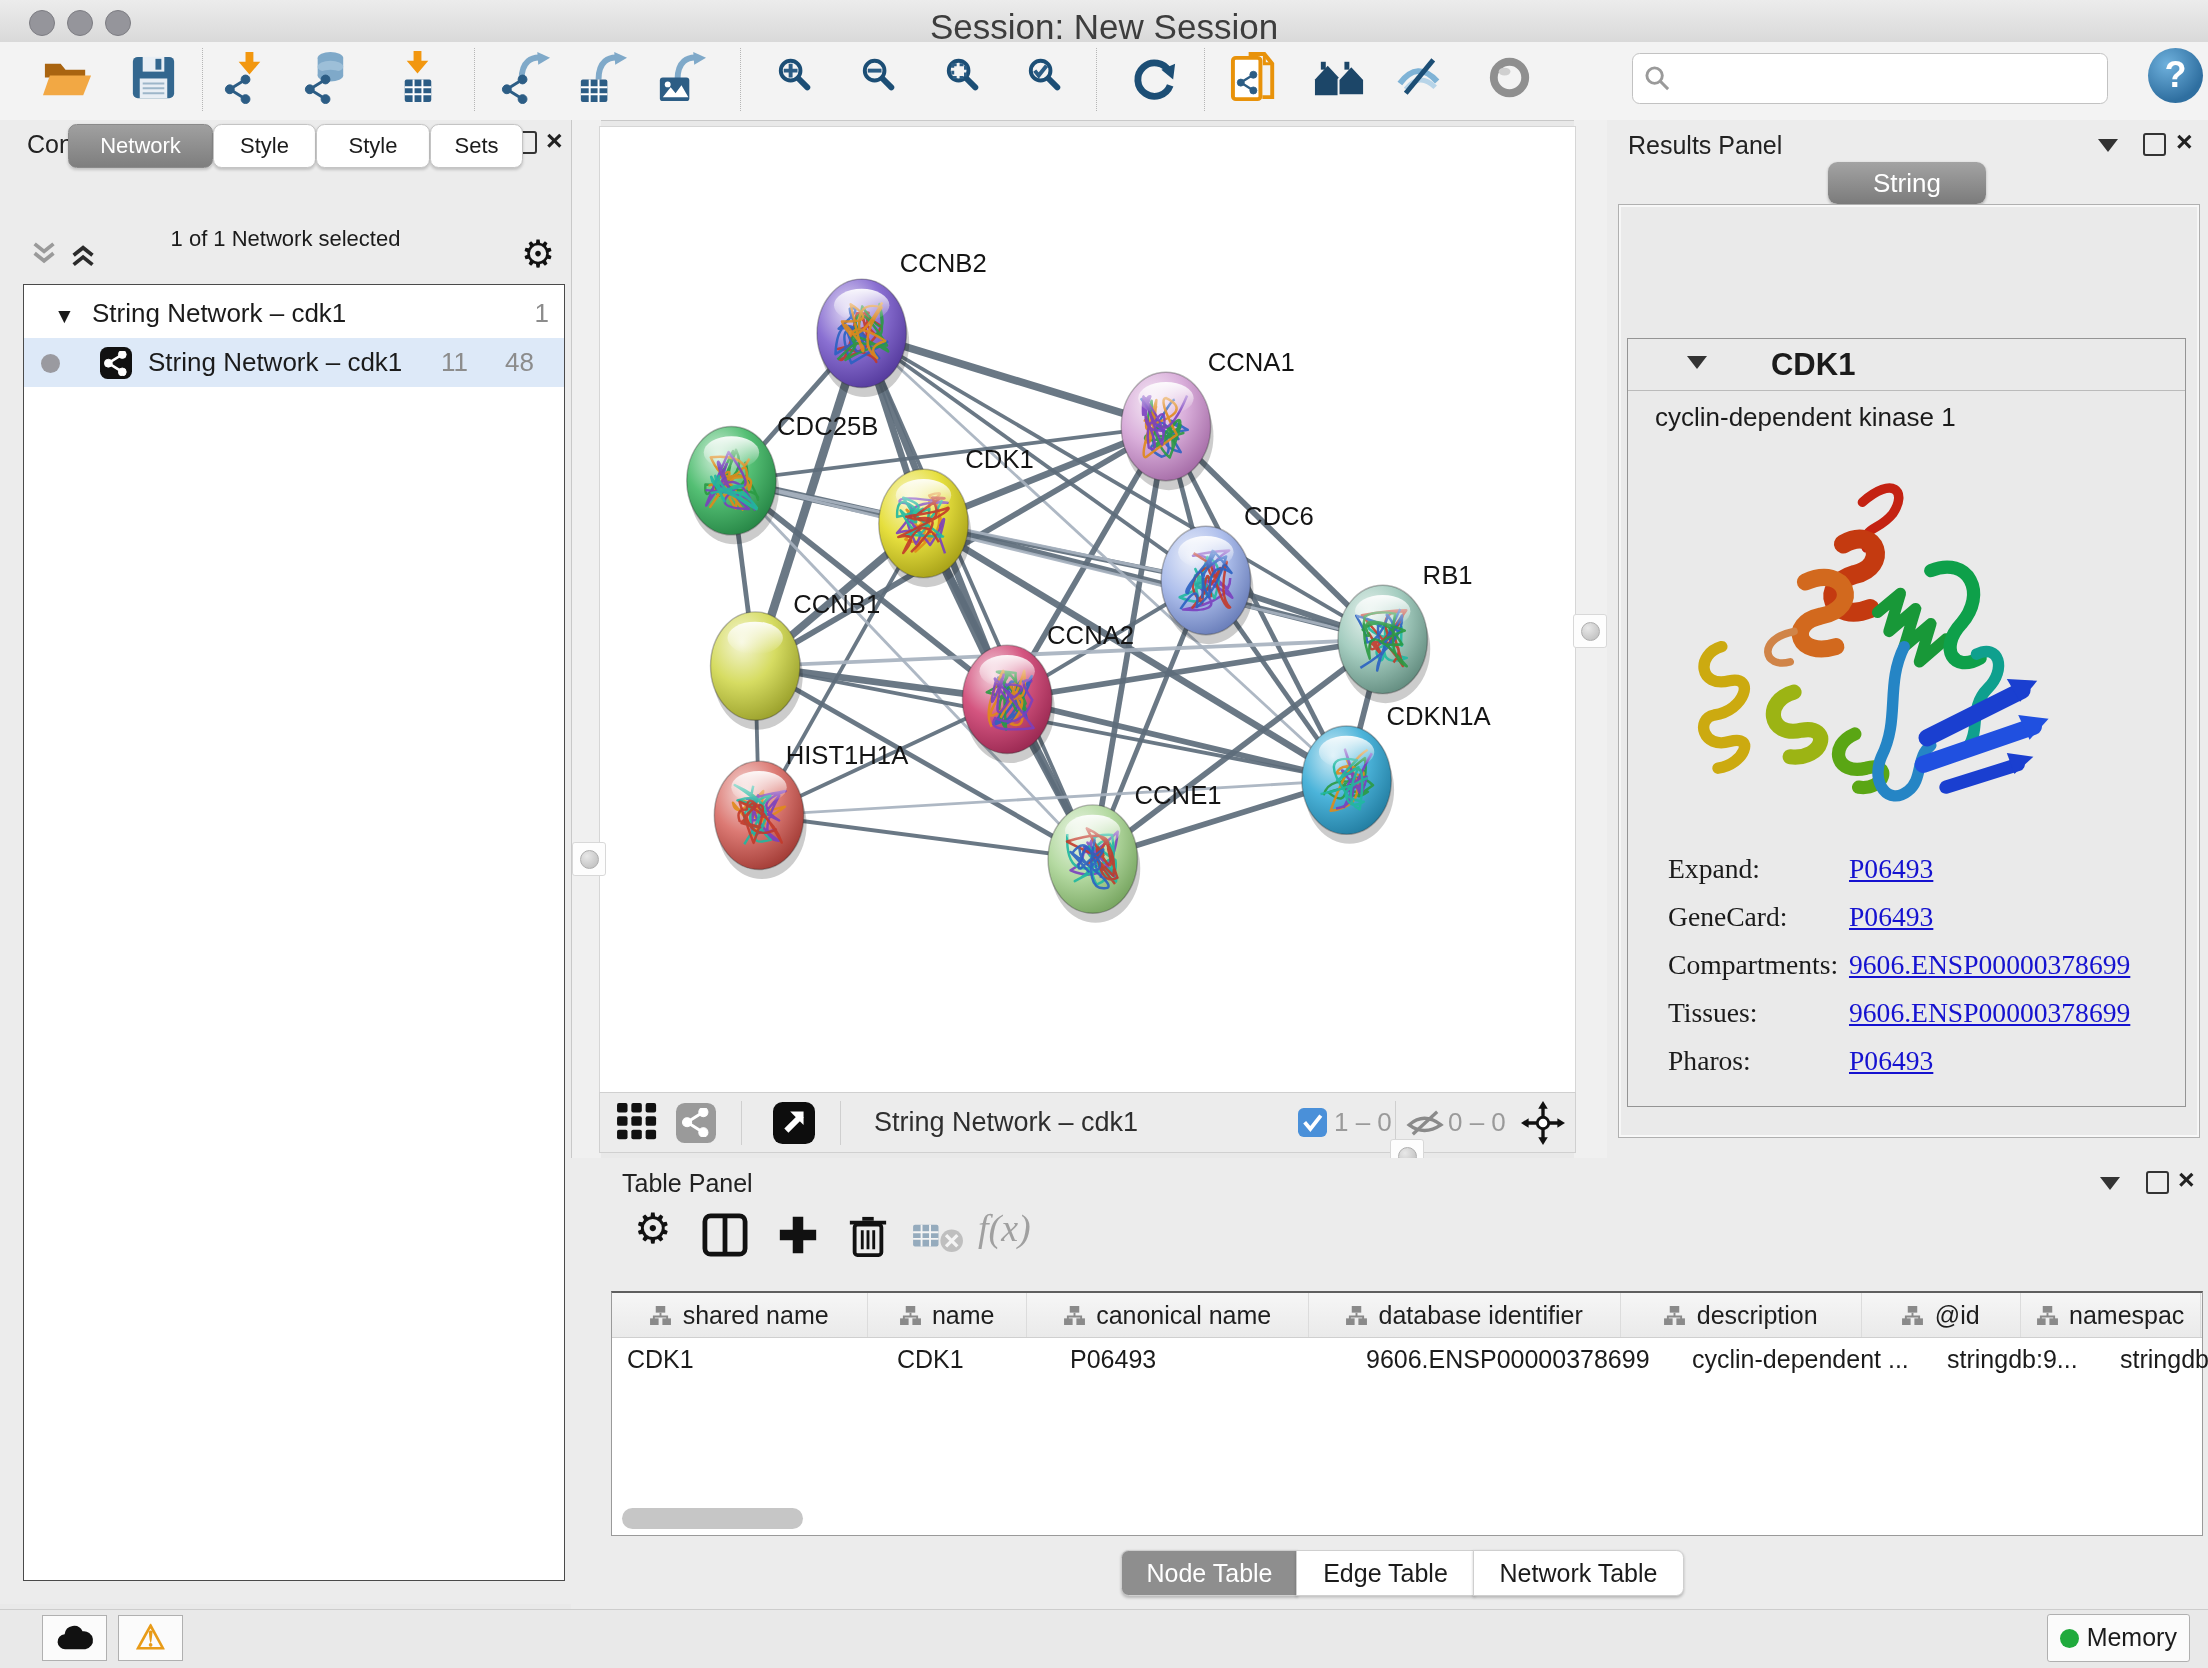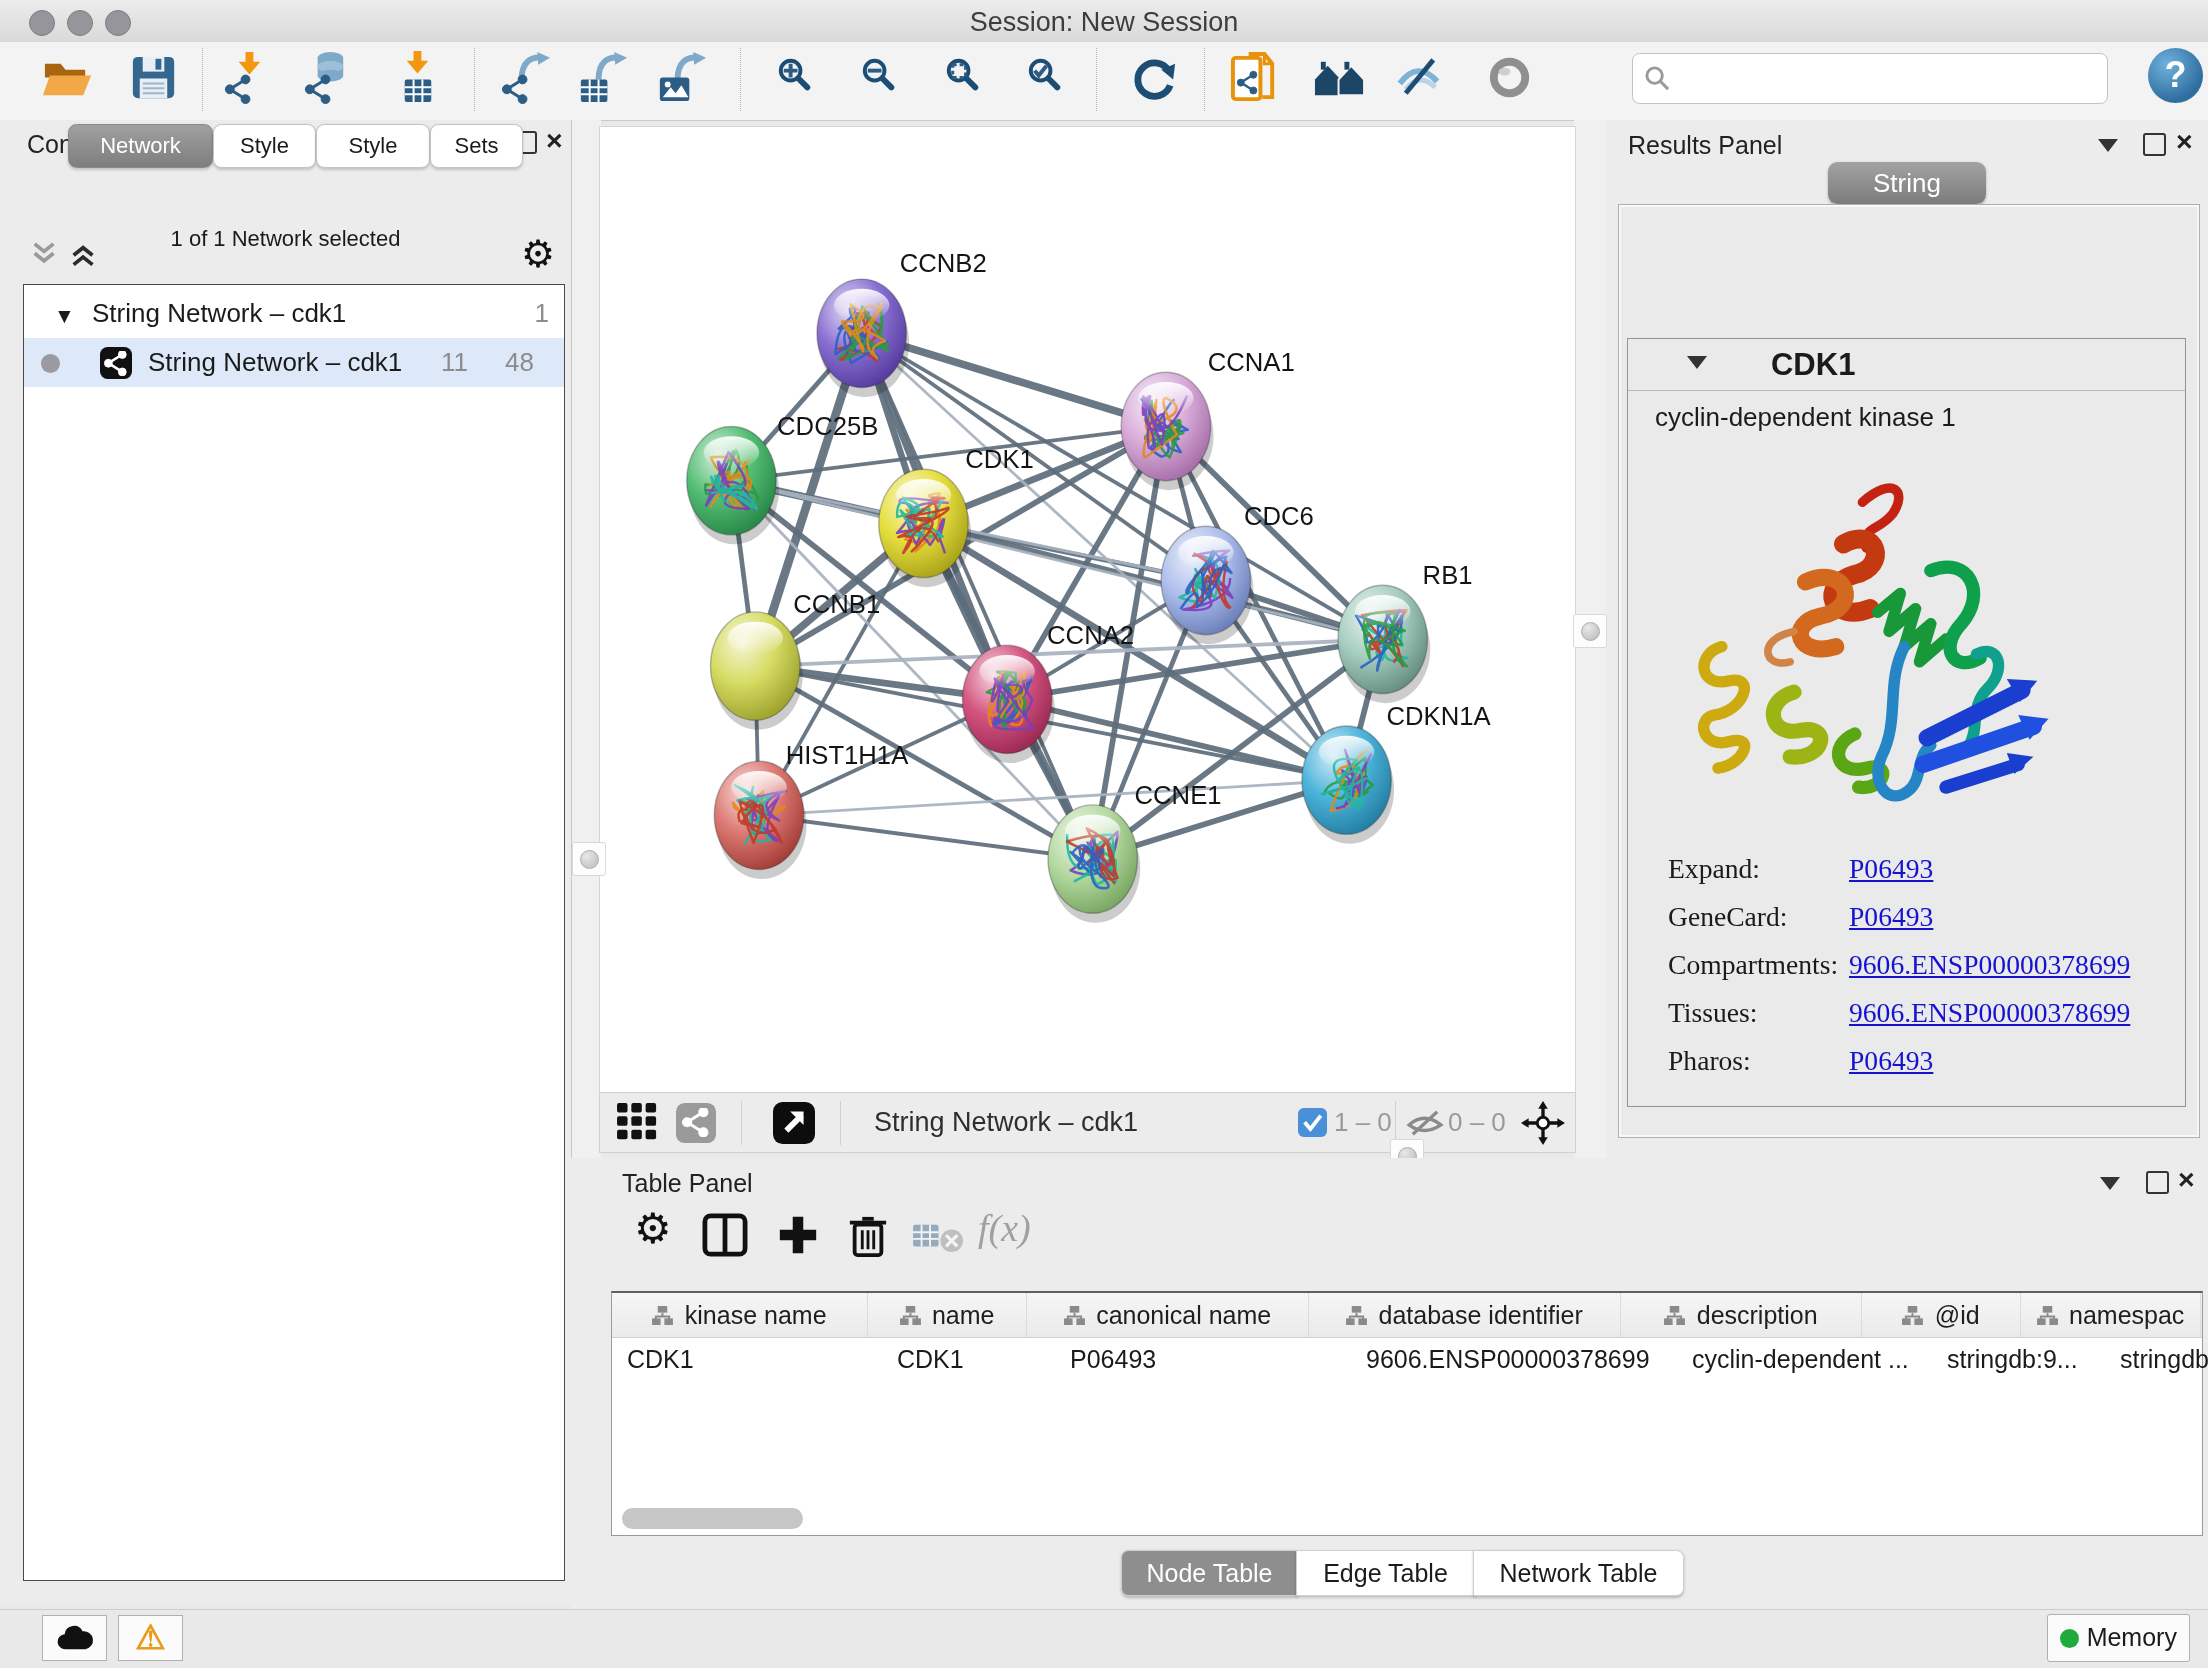--- a/index.html
+++ b/index.html
@@ -6,21 +6,21 @@
   body{width:2208px;height:1668px;position:relative;background:#e9e9e9;
        font-family:"Liberation Sans",sans-serif;color:#1b1b1b;overflow:hidden;
        -webkit-font-smoothing:antialiased;}
   .abs{position:absolute;}
   
   #titlebar{left:0;top:0;width:2208px;height:42px;
     background:linear-gradient(#ececec,#d9d9d9);border-bottom:1px solid #b2b2b2;}
   .tlight{position:absolute;top:9.5px;width:24px;height:24px;border-radius:50%;
     background:#95959b;border:1px solid #7c7c82;}
   #win-title{position:absolute;top:6.7px;left:0;width:100%;text-align:center;
-    font-size:27px;color:#3d3d3d;}
+    font-size:35px;color:#3d3d3d;}
   
   #toolbar{left:0;top:42px;width:2208px;height:78px;background:#f3f3f3;
     border-bottom:1px solid #c9c9c9;}
   .tbtn{position:absolute;top:7.6px;width:55px;height:57px;cursor:pointer;}
   .tdiv{position:absolute;top:5.7px;width:0;height:63px;border-left:1.9px dotted #b5b5b5;}
   #search-box{position:absolute;left:1632px;top:11.4px;width:474px;height:49px;
     background:#fff;border:1.9px solid #c2c2c2;border-radius:7.6px;}
   #search-box svg{position:absolute;left:11.4px;top:10.5px;}
   #search-input{position:absolute;left:46px;top:3.8px;width:409px;height:38px;border:none;
     outline:none;font-size:25px;background:transparent;font-family:"Liberation Sans",sans-serif;}
@@ -739,21 +739,21 @@
     <div id="tp-header">
         <div class="th" style="width: 255px; flex: 0 0 auto;">
           <svg width="21" height="19" viewBox="0 0 22 20">
             <g fill="#8a8a8a">
               <rect x="6" y="0" width="10" height="7"></rect>
      <rect x="0" y="13" width="9" height="7"></rect>
               <rect x="13" y="13" width="9" height="7"></rect>
             </g>
      <path d="M11 7 v4 M4 17 v-6 h14 v6" stroke="#8a8a8a" stroke-width="2" fill="none"></path>
           </svg>
-     <span>kinase name</span>
+     <span>shared name</span>
         </div>
         <div class="th" style="width: 158px; flex: 0 0 auto;">
           <svg width="21" height="19" viewBox="0 0 22 20">
             <g fill="#8a8a8a">
               <rect x="6" y="0" width="10" height="7"></rect>
      <rect x="0" y="13" width="9" height="7"></rect>
               <rect x="13" y="13" width="9" height="7"></rect>
             </g>
      <path d="M11 7 v4 M4 17 v-6 h14 v6" stroke="#8a8a8a" stroke-width="2" fill="none"></path>
           </svg>

